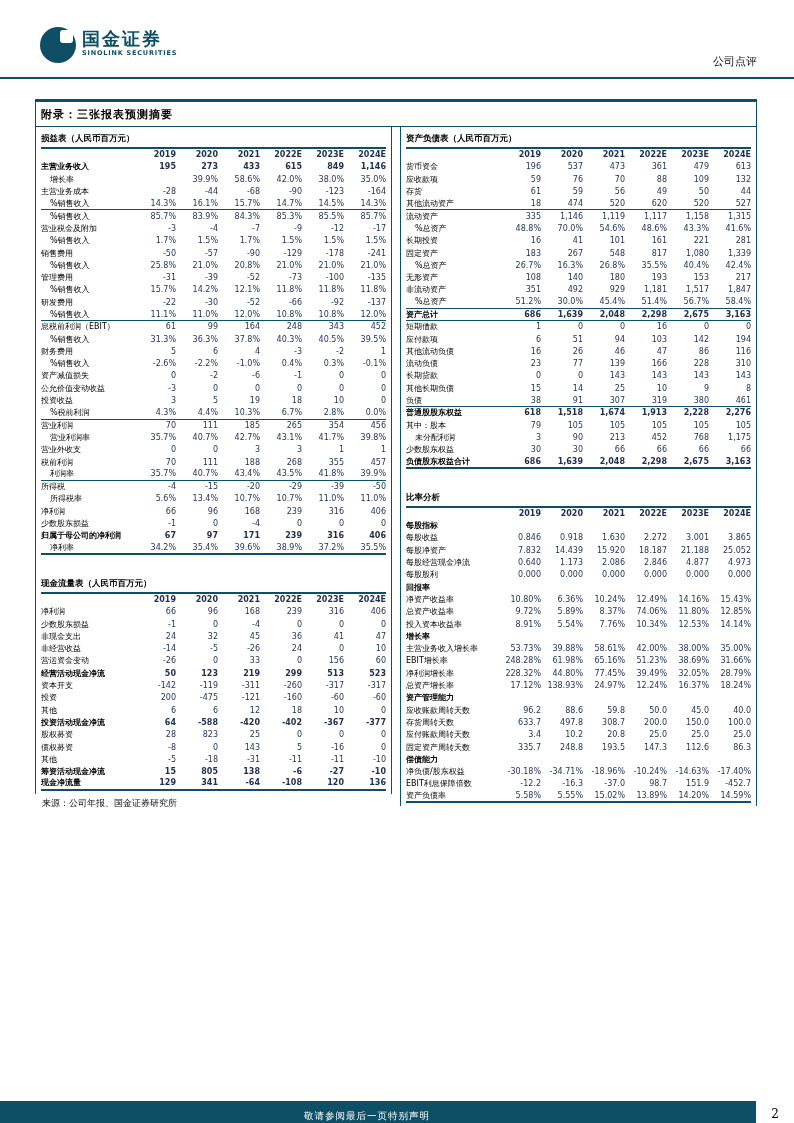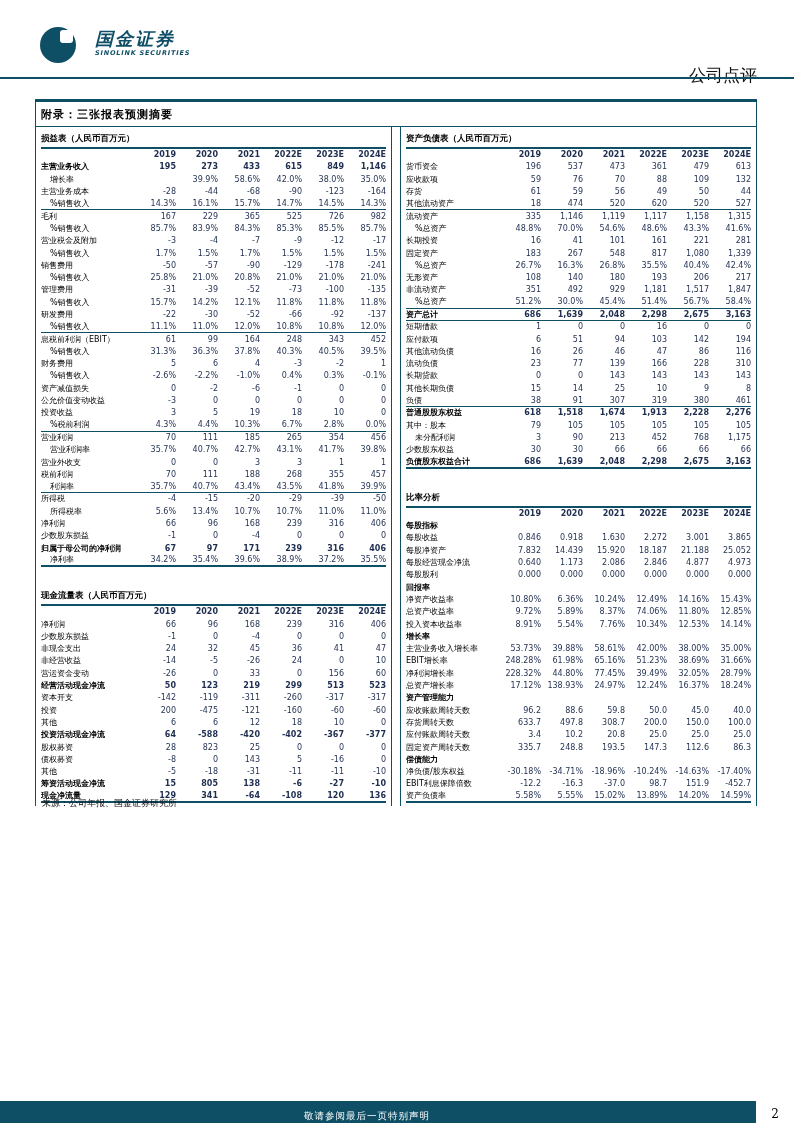--- a/index.html
+++ b/index.html
@@ -10,24 +10,24 @@
   html,body{background:#e8e8e8;}
   .page{
     position:relative;width:794px;height:1123px;background:#ffffff;
     margin:0 auto;overflow:hidden;
     font-family:"DejaVu Sans","Liberation Sans",sans-serif;color:#000;
   }
   
   .logo{position:absolute;left:40px;top:27px;display:flex;align-items:flex-start;}
   .logo-mark{position:relative;width:36px;height:36px;background:var(--accent);border-radius:50%;}
   .logo-mark::after{content:"";position:absolute;right:3px;top:3px;width:13px;height:13px;background:#fff;border-radius:3px;}
-  .logo-text{margin-left:19px;padding-top:2px;font-style:italic;}
+  .logo-text{margin-left:6px;padding-top:2px;}
   .logo-cn{font-size:18px;font-weight:bold;color:var(--accent);letter-spacing:2px;line-height:20px;}
   .logo-en{font-size:6.5px;font-weight:bold;color:var(--accent);letter-spacing:0.8px;line-height:9px;}
-  .report-type{position:absolute;right:37px;top:64px;font-size:17px;font-family:"DejaVu Serif","Liberation Serif",serif;color:#111;}
+  .report-type{position:absolute;right:37px;top:54px;font-size:11px;font-family:"DejaVu Serif","Liberation Serif",serif;color:#111;}
   .top-rule{position:absolute;left:0;top:77px;width:794px;height:2px;background:var(--accent);}
   
   .title-box{
     position:absolute;left:35px;top:99px;width:722px;height:28px;
     border:1px solid var(--accent);border-top:3px solid var(--accent);
     display:flex;align-items:center;padding-left:5px;
     font-size:11px;font-weight:bold;letter-spacing:1px;
   }
   
   .col{
@@ -133,29 +133,20 @@
         <div class="trow bb">
           <span class="tlabel ind">%销售收入</span>
           <span class="tcell">14.3%</span>
           <span class="tcell">16.1%</span>
           <span class="tcell">15.7%</span>
           <span class="tcell">14.7%</span>
           <span class="tcell">14.5%</span>
           <span class="tcell">14.3%</span>
         </div>
         <div class="trow">
-          <span class="tlabel">毛利</span>
-          <span class="tcell">167</span>
-          <span class="tcell">229</span>
-          <span class="tcell">365</span>
-          <span class="tcell">525</span>
-          <span class="tcell">726</span>
-          <span class="tcell">982</span>
-        </div>
-        <div class="trow">
           <span class="tlabel ind">%销售收入</span>
           <span class="tcell">85.7%</span>
           <span class="tcell">83.9%</span>
           <span class="tcell">84.3%</span>
           <span class="tcell">85.3%</span>
           <span class="tcell">85.5%</span>
           <span class="tcell">85.7%</span>
         </div>
         <div class="trow">
           <span class="tlabel">营业税金及附加</span>
@@ -643,21 +634,21 @@
           <span class="tcell">35.5%</span>
           <span class="tcell">40.4%</span>
           <span class="tcell">42.4%</span>
         </div>
         <div class="trow">
           <span class="tlabel">无形资产</span>
           <span class="tcell">108</span>
           <span class="tcell">140</span>
           <span class="tcell">180</span>
           <span class="tcell">193</span>
-          <span class="tcell">206</span>
+          <span class="tcell">153</span>
           <span class="tcell">217</span>
         </div>
         <div class="trow">
           <span class="tlabel">非流动资产</span>
           <span class="tcell">351</span>
           <span class="tcell">492</span>
           <span class="tcell">929</span>
           <span class="tcell">1,181</span>
           <span class="tcell">1,517</span>
           <span class="tcell">1,847</span>

